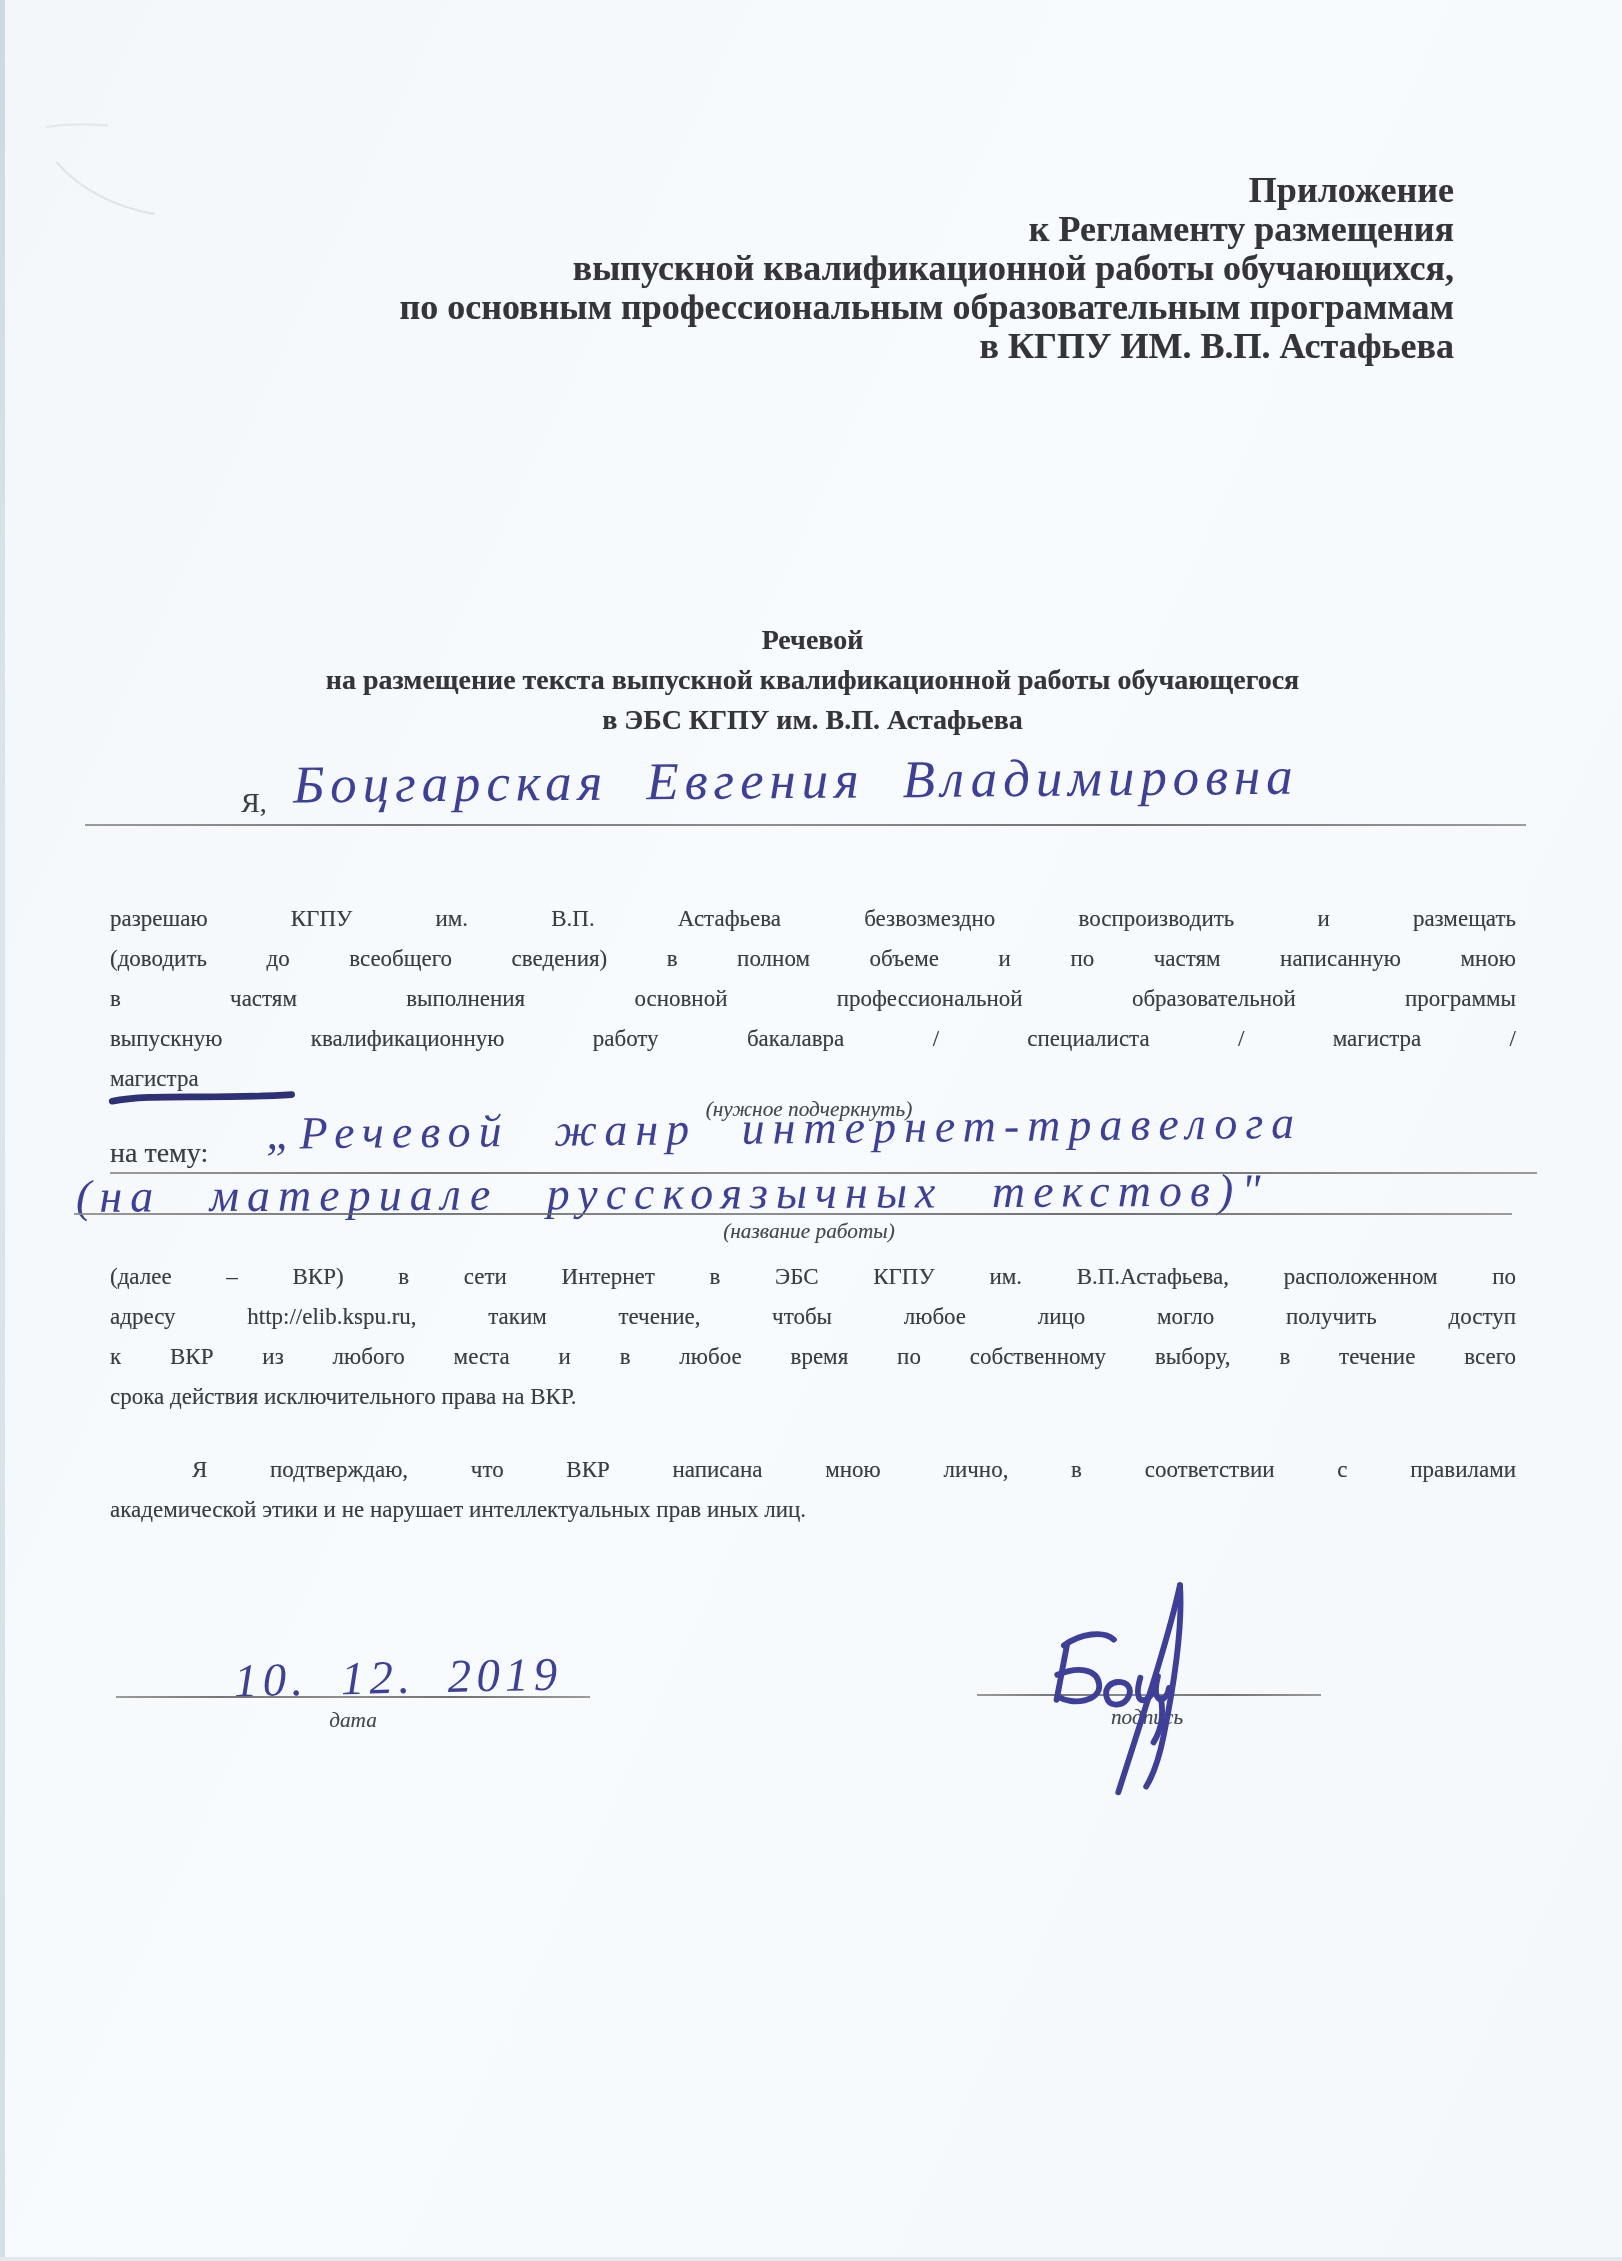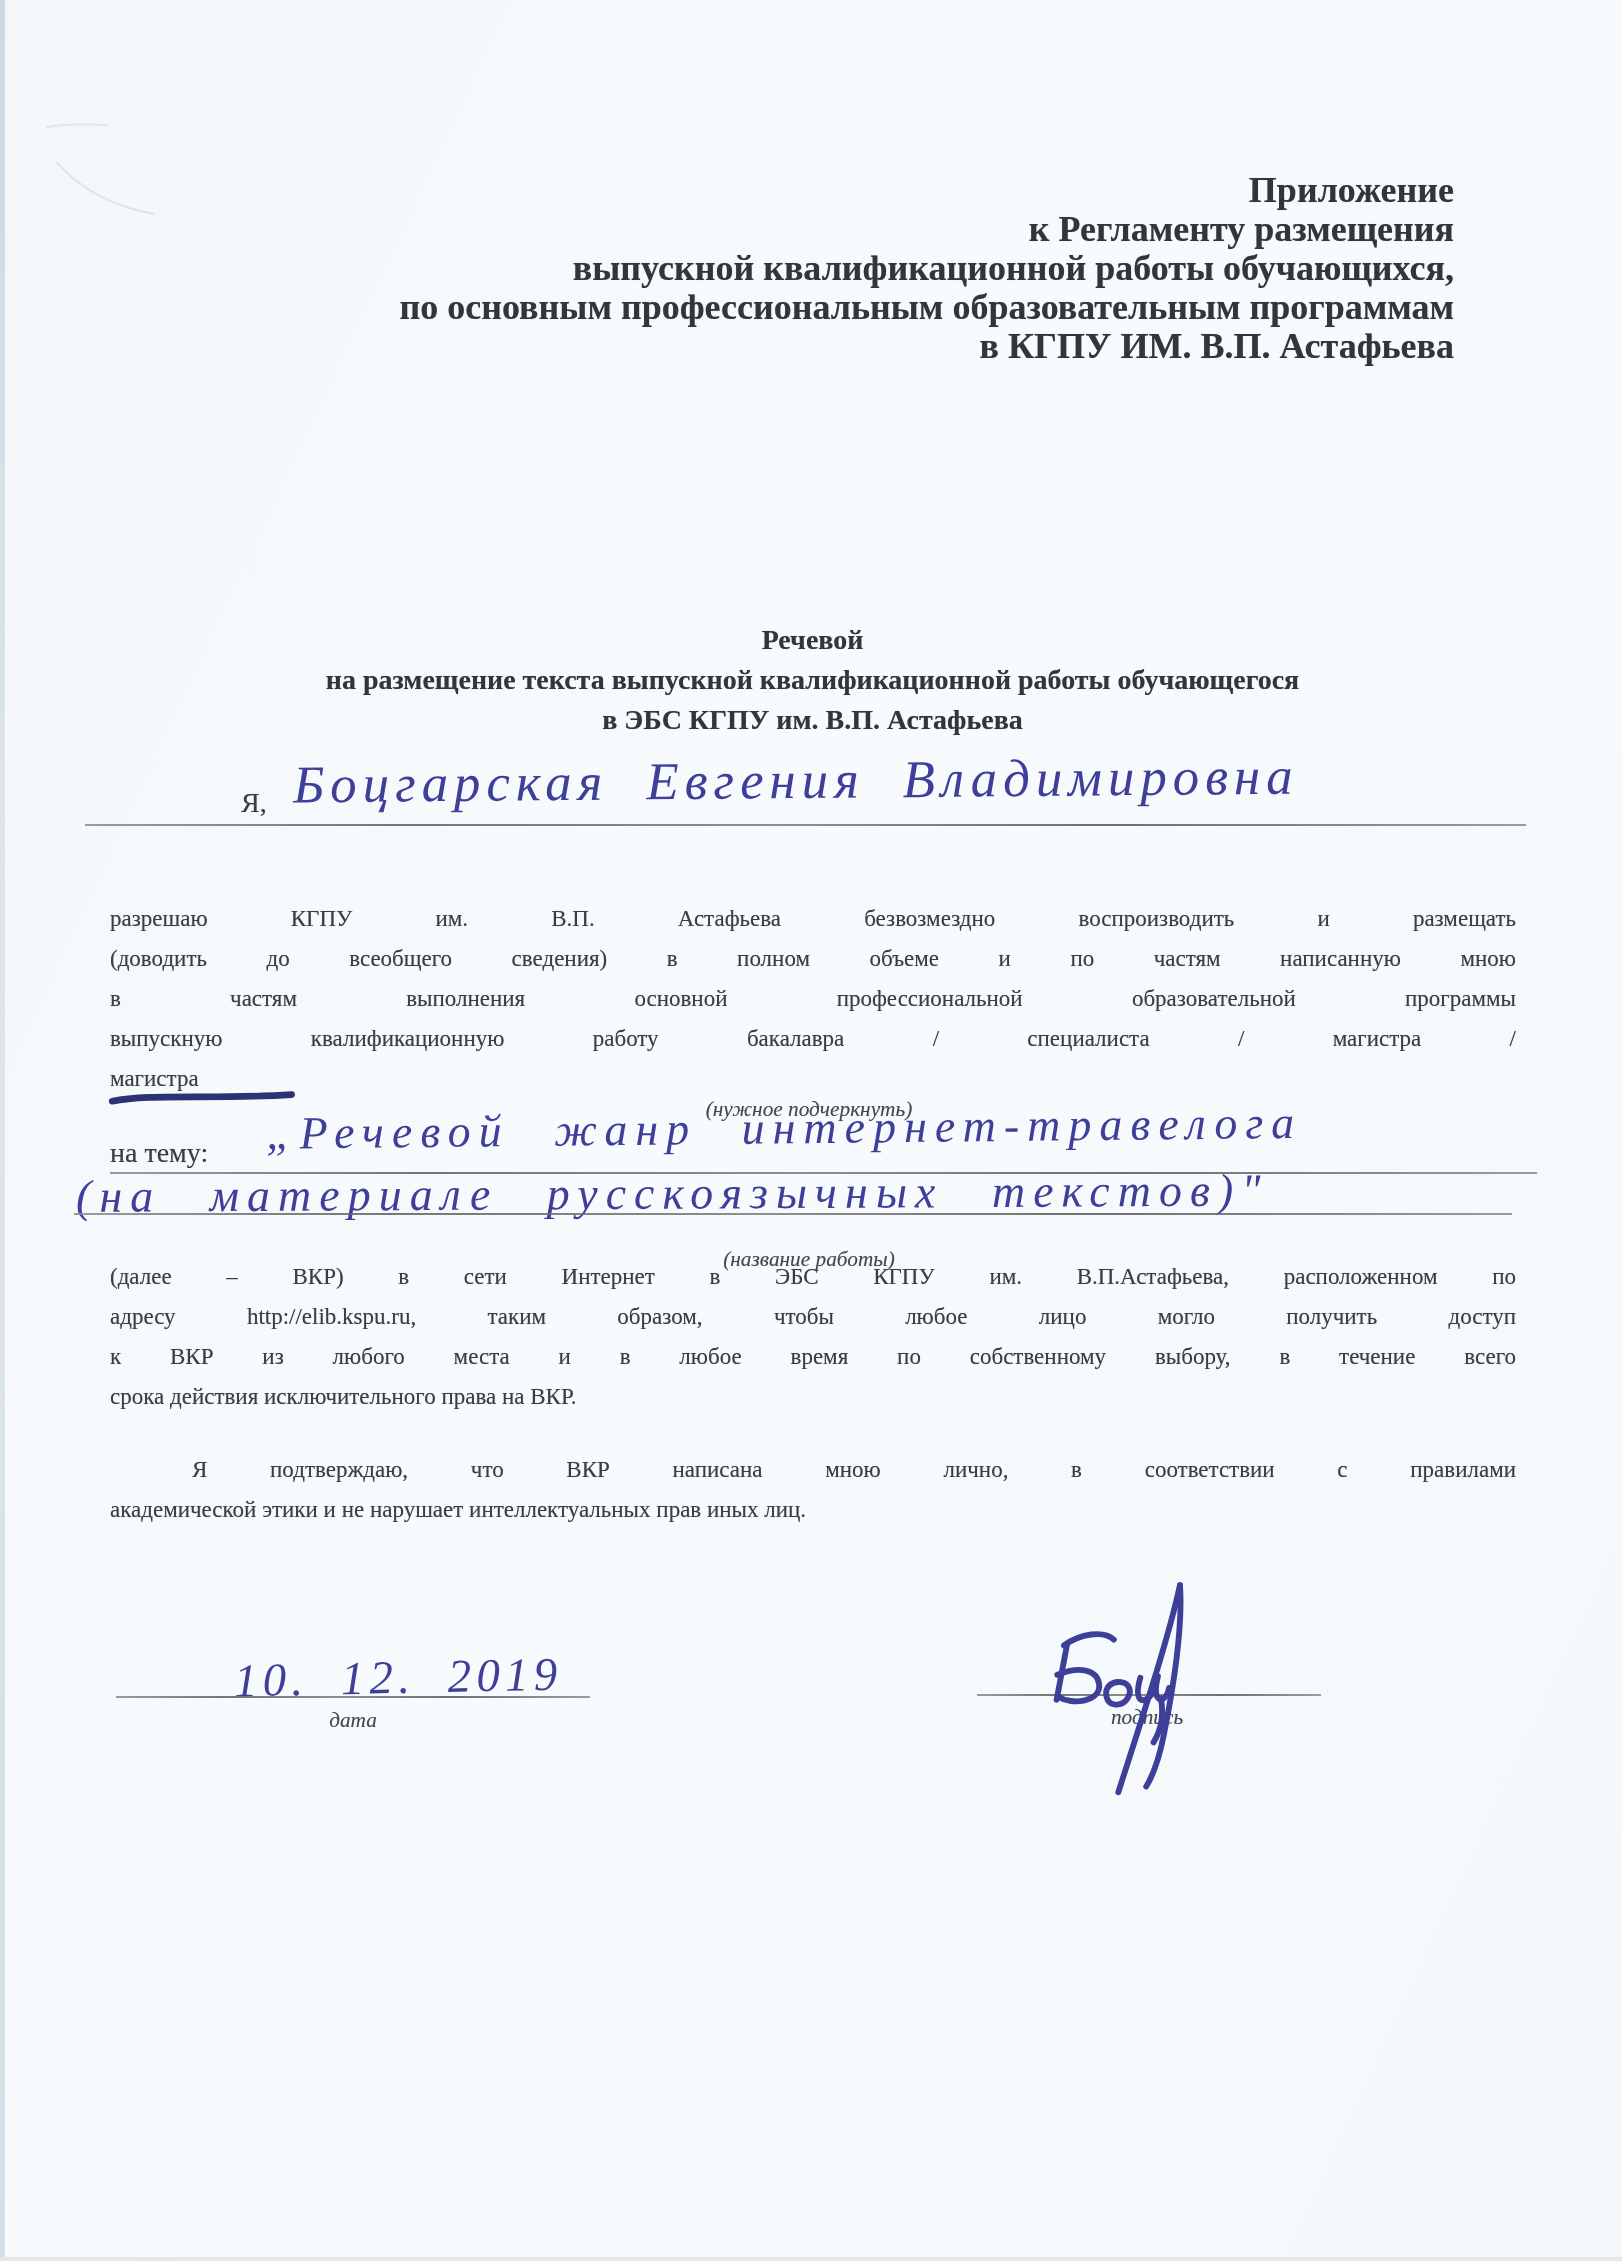--- a/index.html
+++ b/index.html
@@ -118,25 +118,25 @@
     <path d="M4,18 C55,7 140,16 248,9" fill="none" stroke="#2e3175" stroke-width="9" stroke-linecap="round"></path>
   </svg>
 
   <div class="caption" style="left:478px; top:1097px; width:662px;">(нужное подчеркнуть)</div>
 
   <div class="theme-label print">на тему:</div>
   <div class="hand-theme1 ink">„Речевой жанр интернет-травелога</div>
   <div class="rule" style="left:110px; top:1172px; width:1427px;"></div>
   <div class="hand-theme2 ink">(на материале русскоязычных текстов)"</div>
   <div class="rule" style="left:74px; top:1213px; width:1438px;"></div>
-  <div class="caption" style="left:478px; top:1219px; width:662px;margin-top:28px;">(название работы)</div>
+  <div class="caption" style="left:478px; top:1219px; width:662px;">(название работы)</div>
 
   <div class="para print" style="top:1257px;">
     <div class="jline">(далее – ВКР) в сети Интернет в ЭБС КГПУ им. В.П.Астафьева, расположенном по</div>
-    <div class="jline">адресу http://elib.kspu.ru, таким образом, чтобы любое лицо могло получить доступ</div>
+    <div class="jline">адресу http://elib.kspu.ru, таким течение, чтобы любое лицо могло получить доступ</div>
     <div class="jline">к ВКР из любого места и в любое время по собственному выбору, в течение всего</div>
     <div class="jlast">срока действия исключительного права на ВКР.</div>
   </div>
 
   <div class="para print" style="top:1450px;">
     <div class="jline indent">Я подтверждаю, что ВКР написана мною лично, в соответствии с правилами</div>
     <div class="jlast">академической этики и не нарушает интеллектуальных прав иных лиц.</div>
   </div>
 
   <div class="hand-date ink">10. 12. 2019</div>

